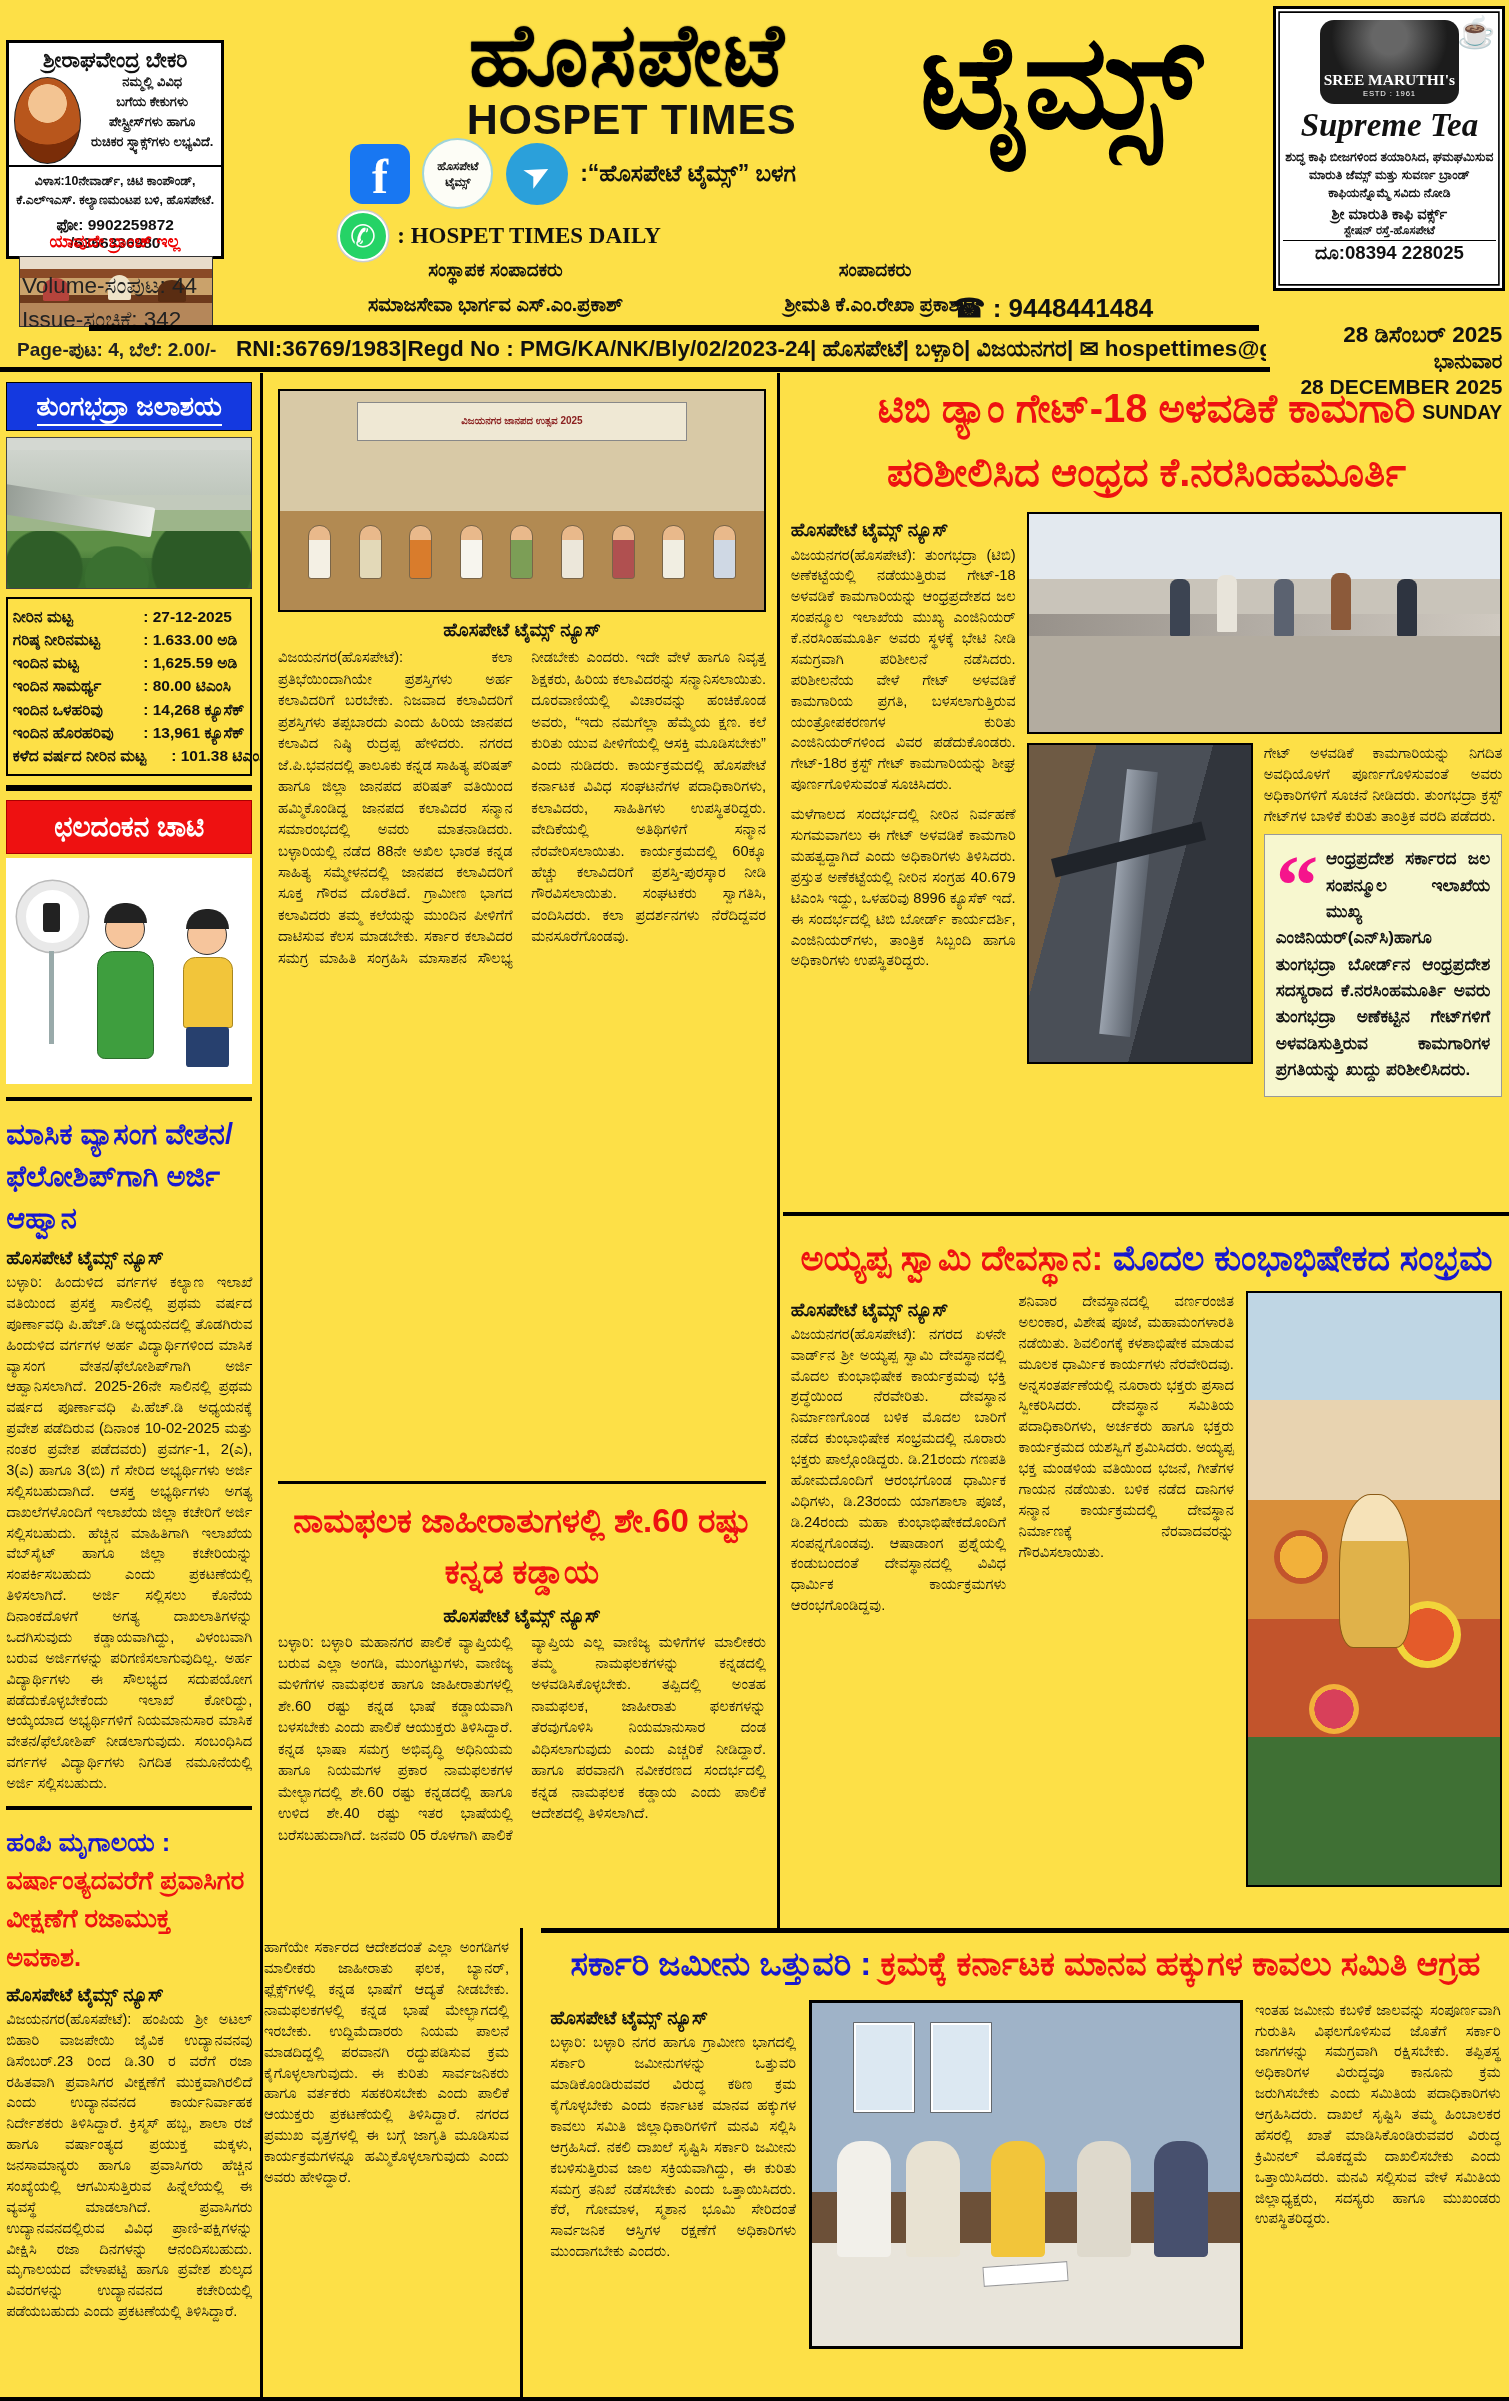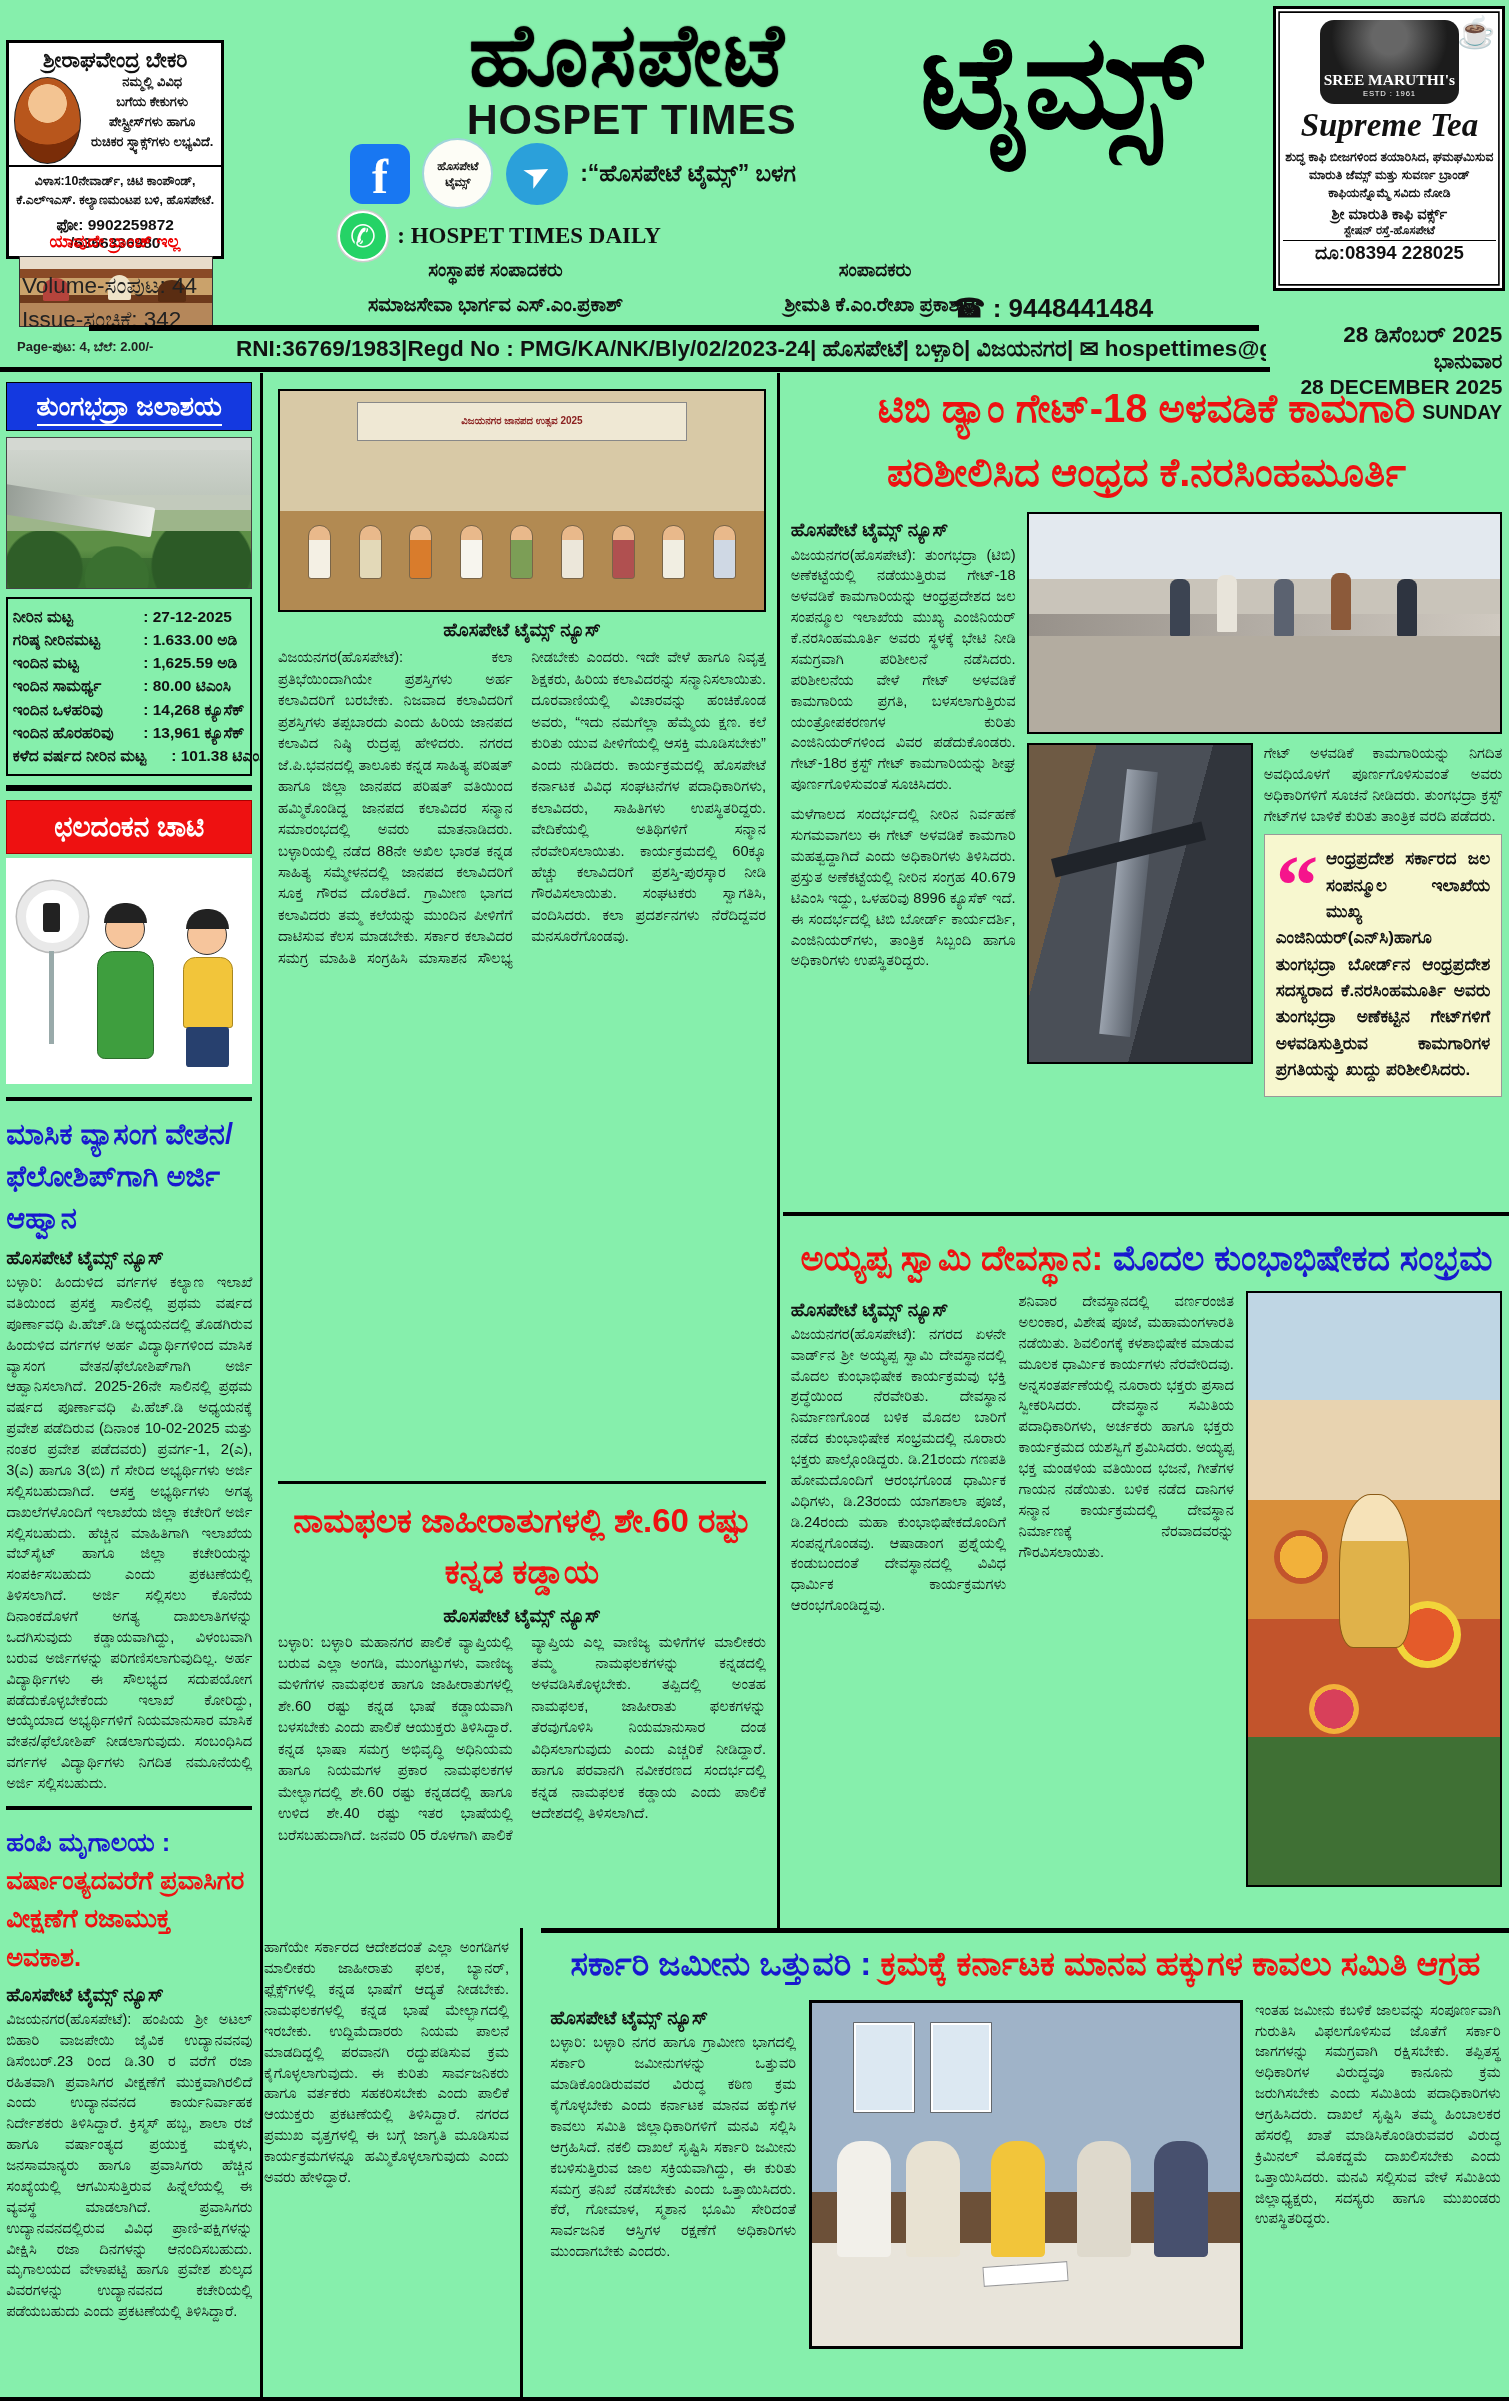--- a/index.html
+++ b/index.html
@@ -1,16 +1,16 @@
 <!DOCTYPE html>
 <html style="font-size:12.4px"><head>
 <meta charset="utf-8">
 <style>
   html,body{margin:0;padding:0;background:#777;}
-  .page{position:relative;width:1510px;height:2401px;background:#86efac;overflow:hidden;
+  .page{position:relative;width:1510px;height:2401px;background:#fde047;overflow:hidden;
         font-family:"Liberation Sans",sans-serif;color:#111;border-bottom:4.6px solid #000;box-sizing:border-box;}
   [data-name]{box-sizing:border-box;}
 
   
   .bakery{position:absolute;left:6.2px;top:40px;width:218px;border:3.1px solid #000;background:#fff;}
   .bakery-top{padding:4.6px 6.2px;border-bottom:2.3px solid #000;position:relative;min-height:124px;}
   .bakery-title{font-size:21px;font-weight:800;text-align:center;}
   .monk{position:absolute;left:4.6px;top:34px;width:67px;height:87px;border-radius:50%;
         background:radial-gradient(circle at 50% 30%,#f3c492 0 28%,#b8561c 29% 60%,#7a2d08 61% 100%);border:1.5px solid #222;}
   .bakery-lines{margin-left:74px;font-size:13px;font-weight:700;text-align:center;line-height:1.55;}
@@ -37,21 +37,21 @@
       font-size:31px;border:2.3px solid #fff;box-shadow:0 0 0 1.5px #ccc;}
   .wa-text{font-size:23px;font-weight:700;font-family:"Liberation Serif",serif;}
   .ed-block{position:absolute;text-align:center;font-weight:800;}
   .ed-label{font-size:18.6px;}
   .ed-name{font-size:19.4px;margin-top:12.4px;}
   .founder{left:333px;top:259px;width:325px;}
   .editor{left:720px;top:259px;width:310px;}
   .phone-line{position:absolute;left:953px;top:293px;font-size:26px;font-weight:800;}
   .vol{position:absolute;left:22px;top:273px;font-size:22.5px;color:#222;}
   .issue{position:absolute;left:22px;top:307px;font-size:22.5px;color:#222;}
-  .page-price{position:absolute;left:17px;top:339px;font-size:13px;font-weight:700;color:#222;white-space:nowrap;}
+  .page-price{position:absolute;left:17px;top:339px;font-size:19px;font-weight:700;color:#222;white-space:nowrap;}
   .rule-a{position:absolute;left:89px;top:325px;width:1170px;height:6.2px;background:#000;}
   .rni-row{position:absolute;left:236px;top:336px;width:1030px;display:flex;align-items:center;gap:6.2px;font-size:22.5px;font-weight:800;white-space:nowrap;overflow:hidden;}
   .mail-icon{font-size:23px;line-height:1;}
   .rule-b{position:absolute;left:0;top:367px;width:1270px;height:5.4px;background:#000;}
 
   .tea-ad{position:absolute;right:4.6px;top:6.2px;width:232px;height:285px;border:3.1px solid #000;box-shadow:inset 0 0 0 2.3px #fff,inset 0 0 0 3.9px #000;
       background:#fff;text-align:center;padding:7.7px 6.2px 0;}
   .tea-cup{position:absolute;right:6.2px;top:4.6px;font-size:31px;}
   .tea-logo{margin:3.1px auto 0;width:139px;height:84px;border-radius:14px;background:radial-gradient(circle at 50% 20%,#666 0 18%,#1c1c1c 60%);
       color:#fff;display:flex;flex-direction:column;align-items:center;justify-content:flex-end;padding-bottom:6.2px;}

